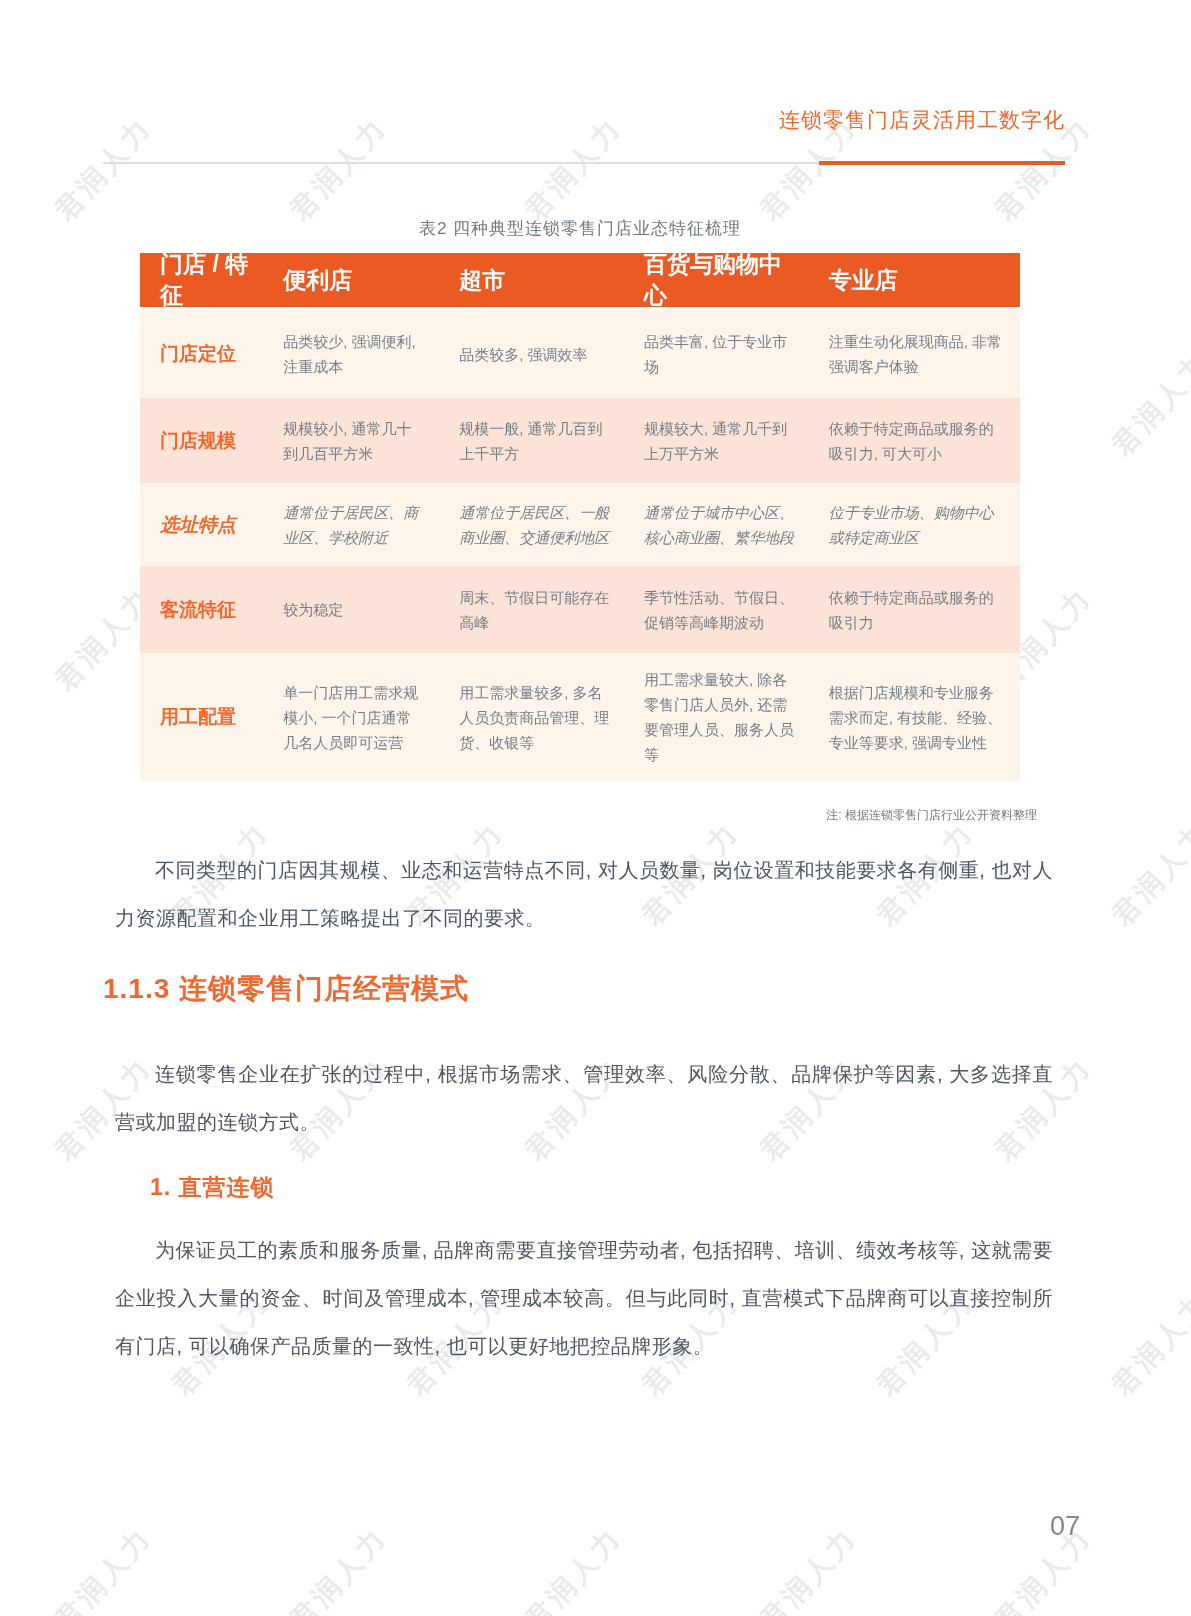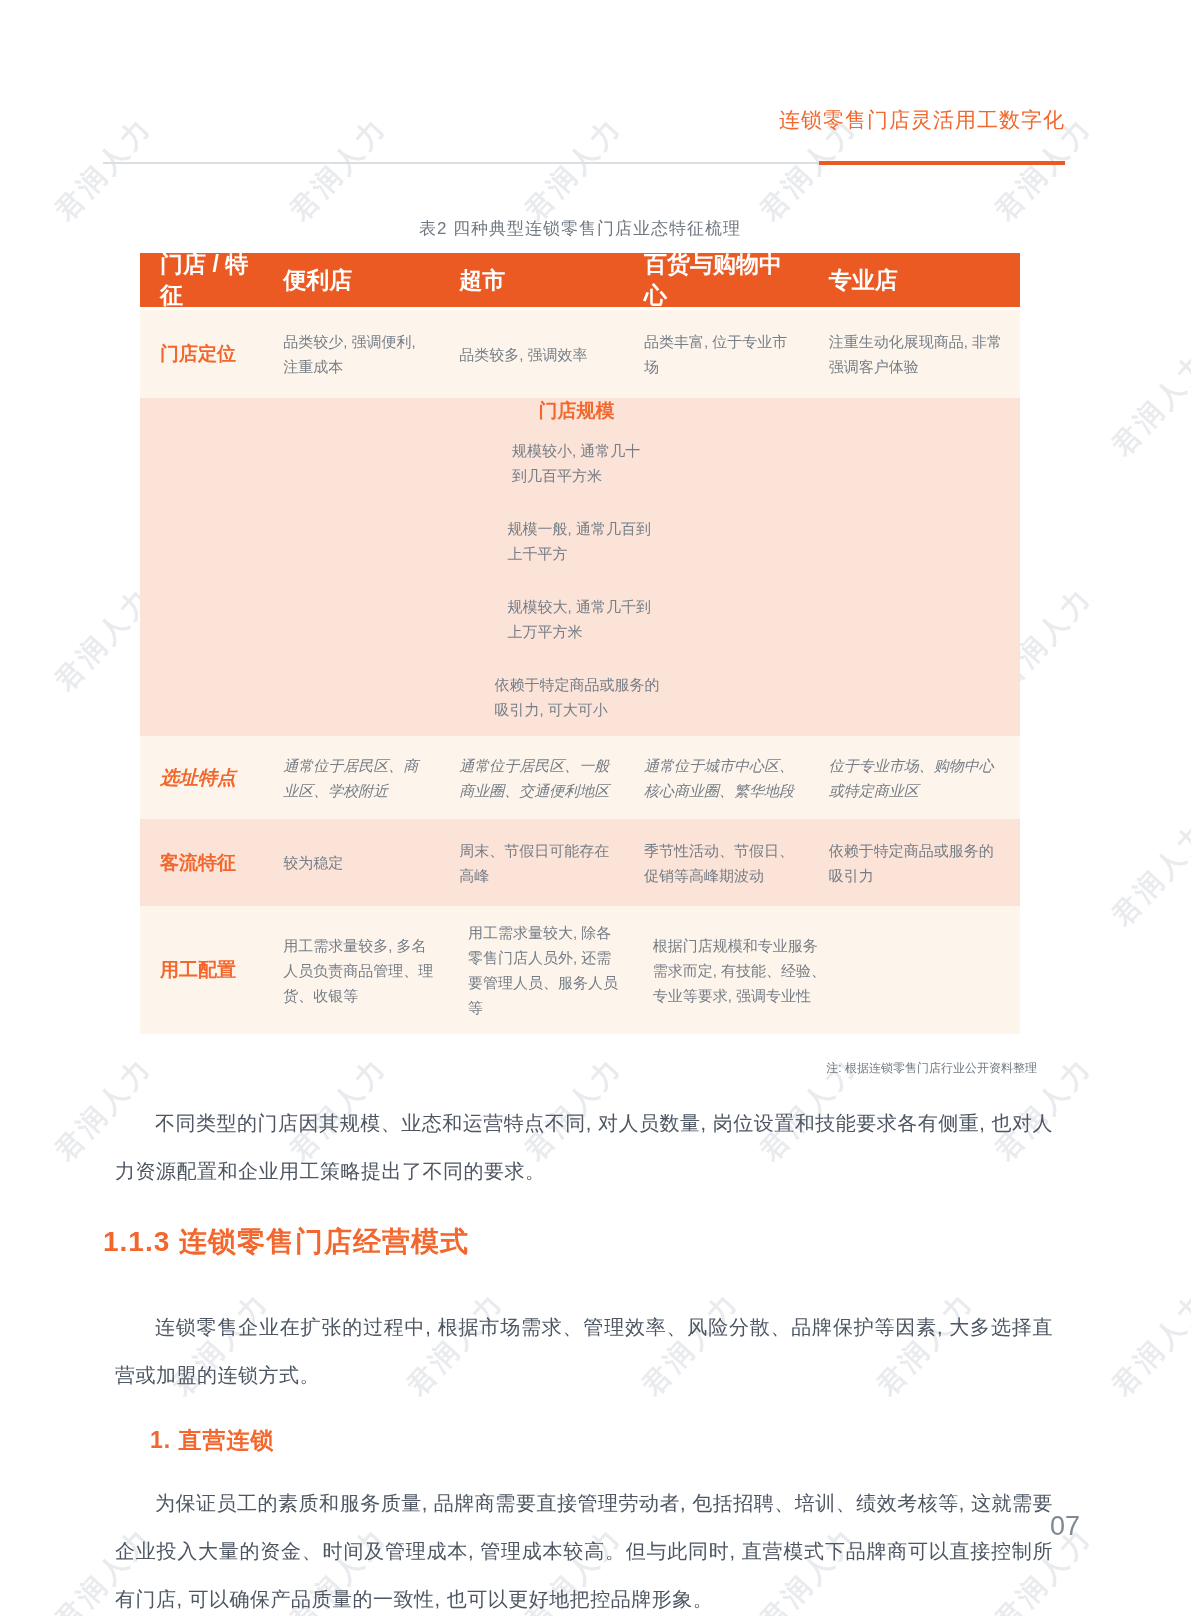--- a/index.html
+++ b/index.html
@@ -132,21 +132,21 @@
           <div class="col w4">专业店</div>
         </div>
       <div id="t-body">
           <div class="t-row cream" style="min-height: 88px;">
             <div class="col label w0">门店定位</div>
             <div class="col cell w1">品类较少, 强调便利, 注重成本</div>
             <div class="col cell w2">品类较多, 强调效率</div>
             <div class="col cell w3">品类丰富, 位于专业市场</div>
             <div class="col cell w4">注重生动化展现商品, 非常强调客户体验</div>
           </div>
-          <div class="t-row pink" style="min-height: 85px; flex-direction: column;">
+          <div class="t-row pink" style="min-height: 85px;">
             <div class="col label w0">门店规模</div>
             <div class="col cell w1">规模较小, 通常几十到几百平方米</div>
             <div class="col cell w2">规模一般, 通常几百到上千平方</div>
             <div class="col cell w3">规模较大, 通常几千到上万平方米</div>
             <div class="col cell w4">依赖于特定商品或服务的吸引力, 可大可小</div>
           </div>
           <div class="t-row cream" style="min-height: 83px; font-style: italic;">
             <div class="col label w0">选址特点</div>
             <div class="col cell w1">通常位于居民区、商业区、学校附近</div>
             <div class="col cell w2">通常位于居民区、一般商业圈、交通便利地区</div>
@@ -155,20 +155,21 @@
           </div>
           <div class="t-row pink" style="min-height: 87px;">
             <div class="col label w0">客流特征</div>
             <div class="col cell w1">较为稳定</div>
             <div class="col cell w2">周末、节假日可能存在高峰</div>
             <div class="col cell w3">季节性活动、节假日、促销等高峰期波动</div>
             <div class="col cell w4">依赖于特定商品或服务的吸引力</div>
           </div>
           <div class="t-row cream" style="min-height: 90px;">
             <div class="col label w0">用工配置</div>
+            <div class="col cell w1">单一门店用工需求规模小, 一个门店通常几名人员即可运营</div>
             <div class="col cell w2">用工需求量较多, 多名人员负责商品管理、理货、收银等</div>
             <div class="col cell w3">用工需求量较大, 除各零售门店人员外, 还需要管理人员、服务人员等</div>
             <div class="col cell w4">根据门店规模和专业服务需求而定, 有技能、经验、专业等要求, 强调专业性</div>
           </div>
         </div>
     </div>
 
     <div class="table-note">注: 根据连锁零售门店行业公开资料整理</div>
 
     <p class="para para1">不同类型的门店因其规模、业态和运营特点不同, 对人员数量, 岗位设置和技能要求各有侧重, 也对人力资源配置和企业用工策略提出了不同的要求。</p>

